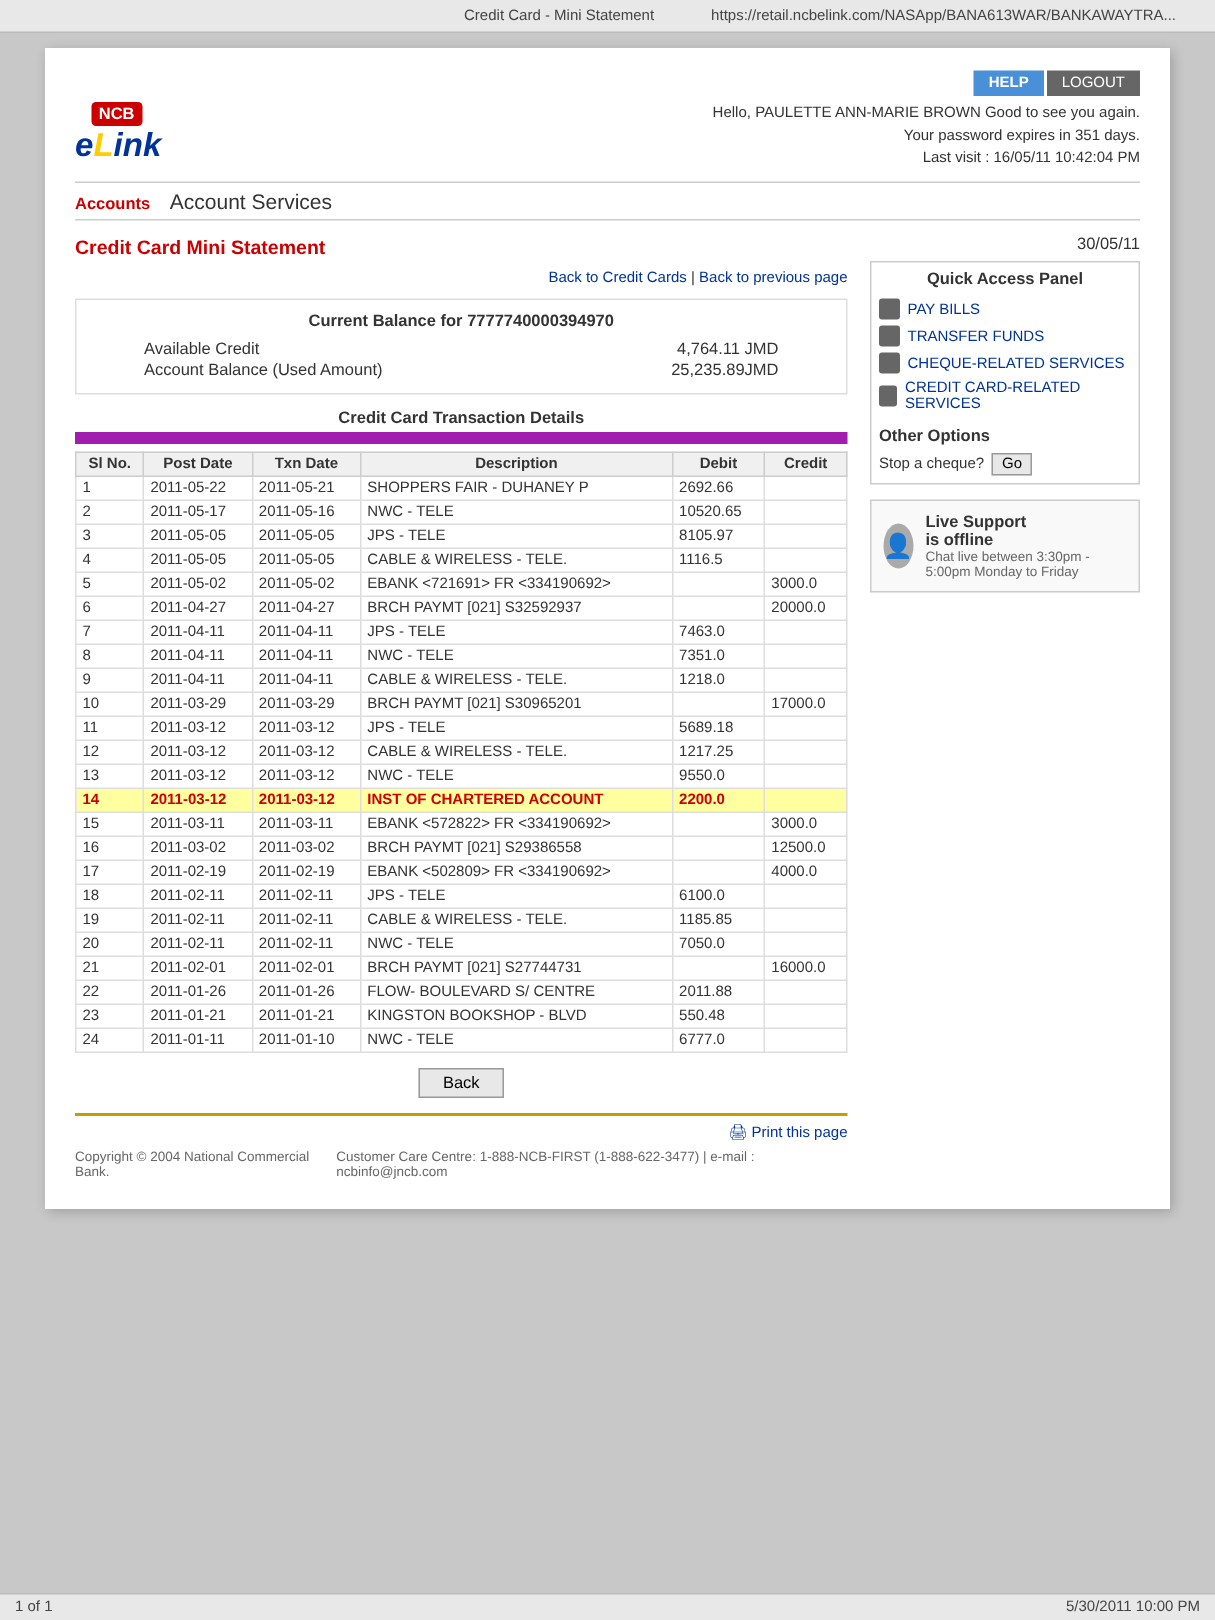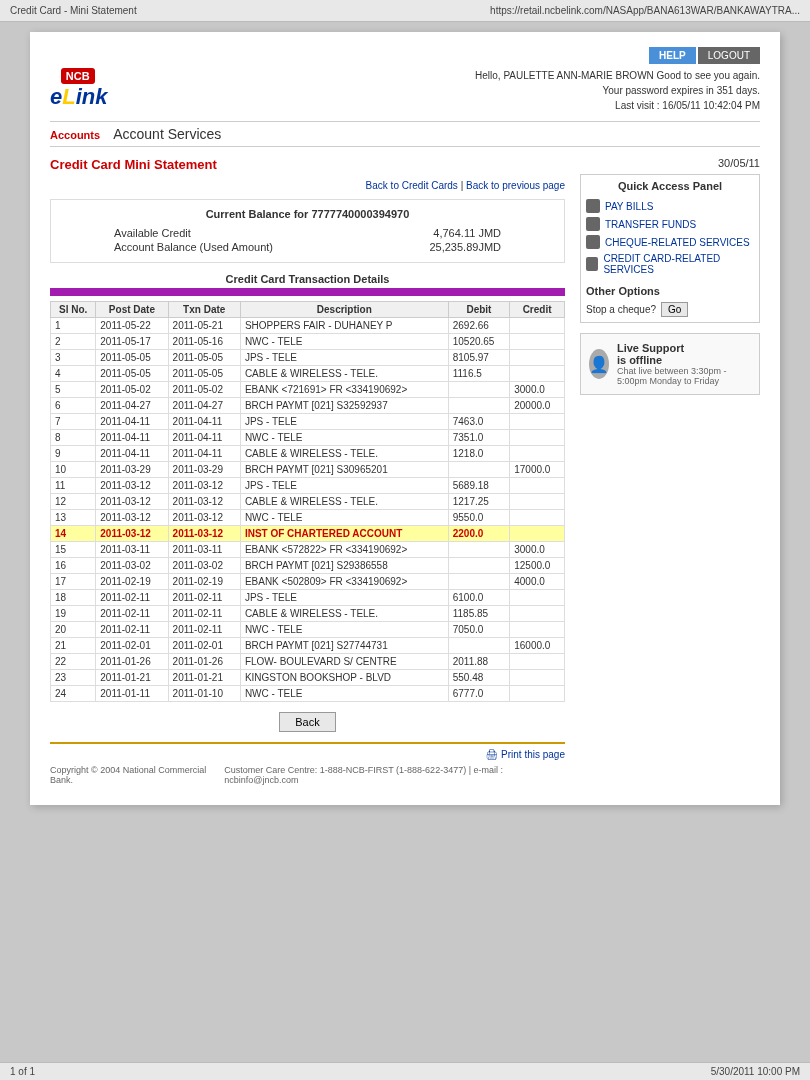--- a/index.html
+++ b/index.html
@@ -10,25 +10,26 @@
       color: #333;
       display: flex;
       flex-direction: column;
       align-items: center;
       min-height: 1080px;
     }
     .browser-bar {
       width: 810px;
       background: #e8e8e8;
       border-bottom: 1px solid #bbb;
-      padding: 5px 10px;
-      display: flex;
-      justify-content: space-between;
+      padding: 5px 26px;
+      display: flex;
+      justify-content: flex-end;
       font-size: 10px;
       color: #444;
+      gap: 38px;
     }
     .page-wrapper {
       width: 810px;
       background: #c8c8c8;
       flex: 1;
       display: flex;
       flex-direction: column;
       align-items: center;
       padding: 10px 10px 20px;
     }
@@ -225,21 +226,21 @@
       font-size: 10px;
       margin-bottom: 8px;
     }
     .nav-links a {
       color: #003399;
       text-decoration: none;
     }
     
     .balance-section {
       border: 1px solid #ddd;
-      padding: 8px 33px;
+      padding: 8px 15px;
       margin-bottom: 10px;
       font-size: 11px;
     }
     .balance-title {
       font-weight: bold;
       text-align: center;
       margin-bottom: 6px;
       font-size: 11px;
     }
     .balance-row {

